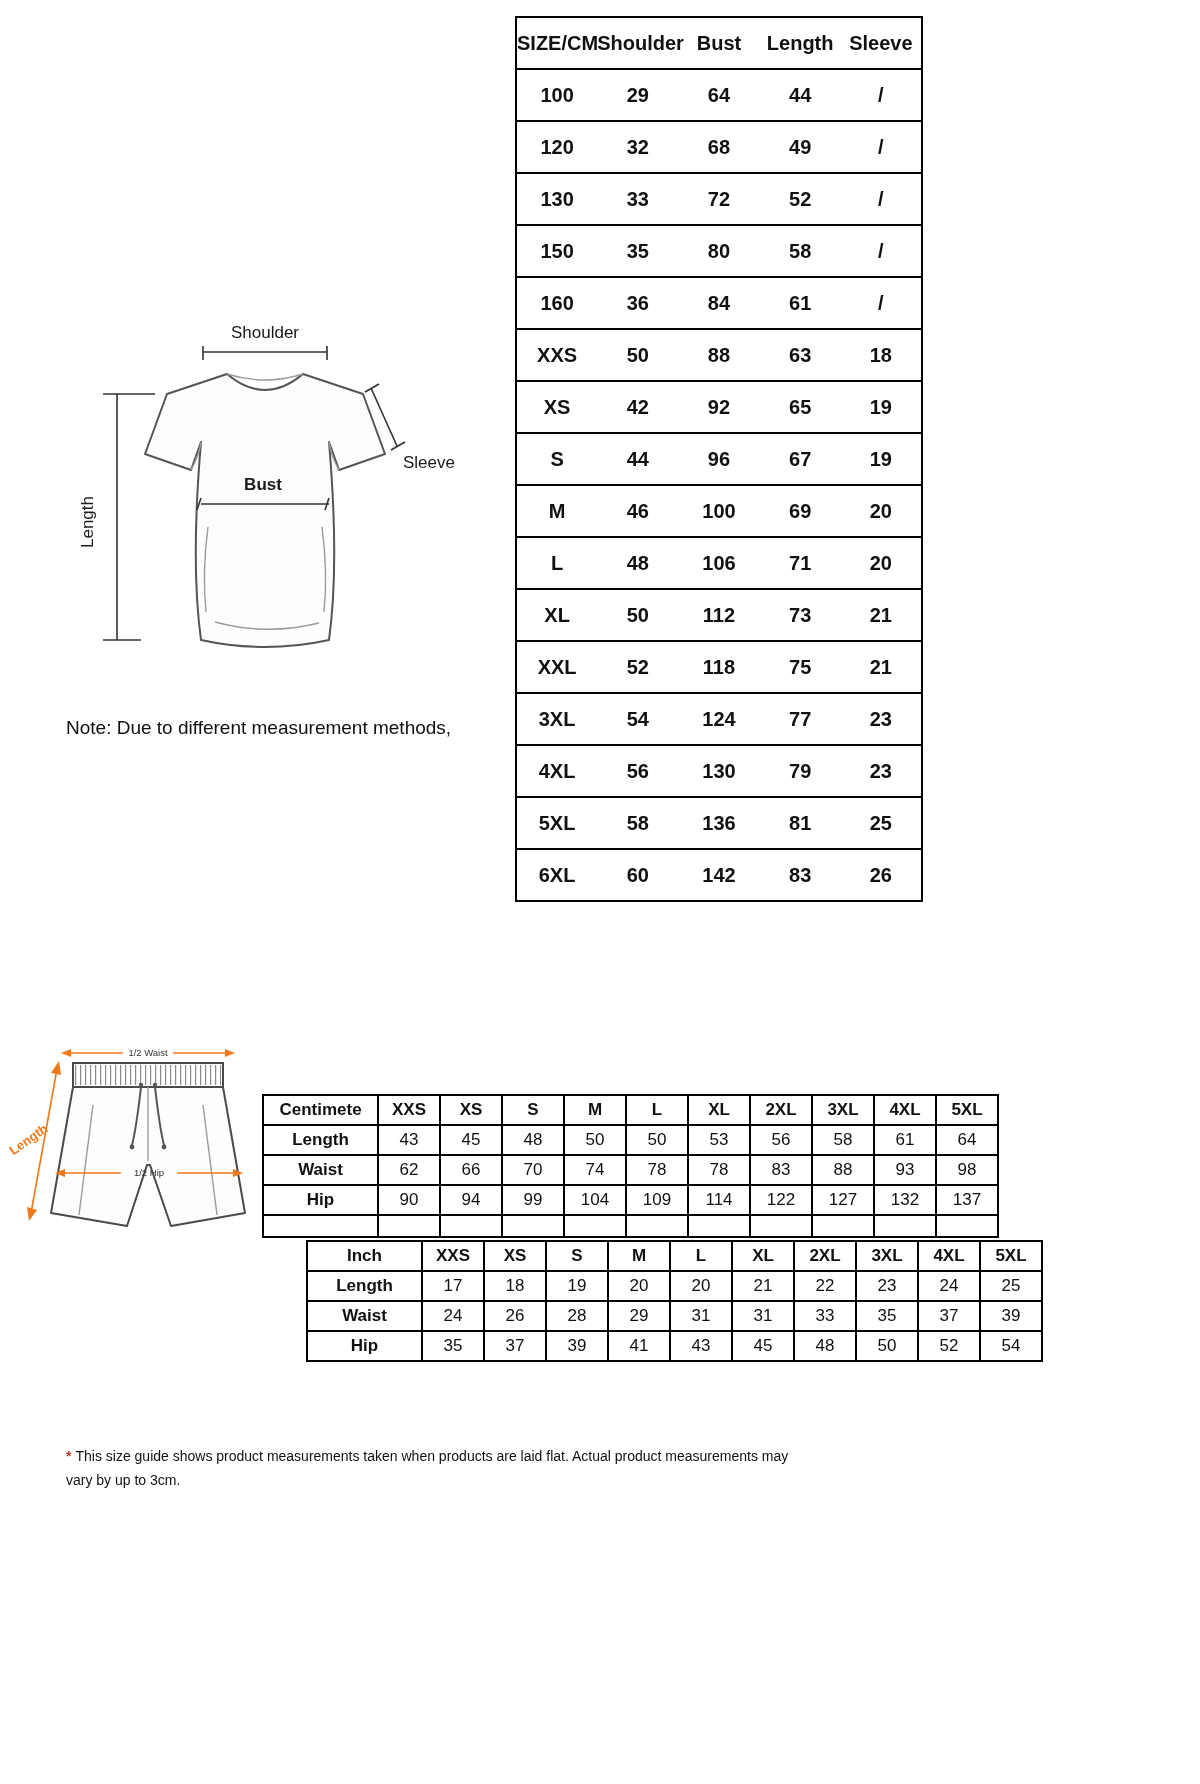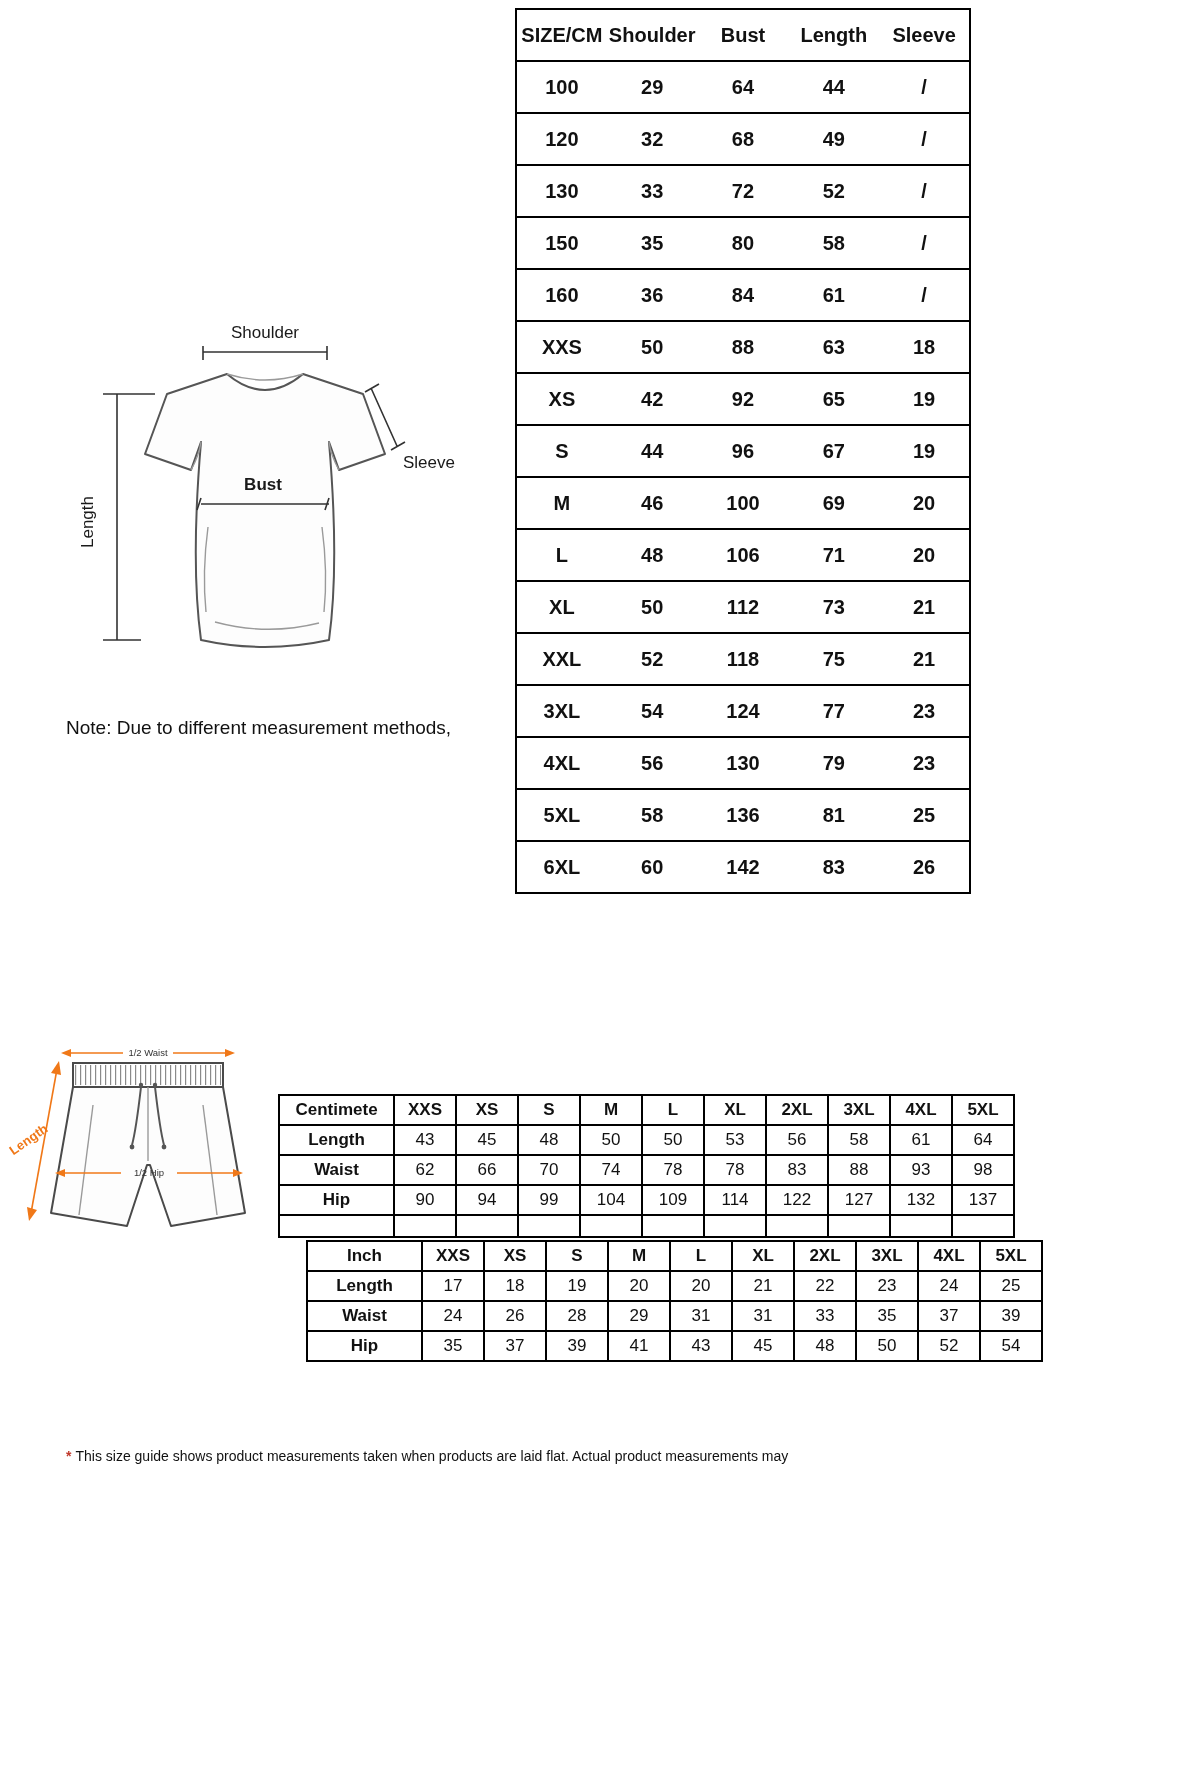--- a/index.html
+++ b/index.html
@@ -1,21 +1,21 @@
 <!DOCTYPE html>
 <html><head>
 <meta charset="utf-8">
 <style>
   * { box-sizing: border-box; }
   html,body { margin:0; padding:0; background:#fff; }
   body { width:1200px; height:1784px; font-family:"Liberation Sans", sans-serif; color:#111; }
   .page { position:relative; width:1200px; height:1784px; background:#fff; overflow:hidden; }
 
   
-  .main-table { position:absolute; left:515px; top:8px; width:456px; border-collapse:collapse;
+  .main-table { position:absolute; left:515px; top:16px; width:408px; border-collapse:collapse;
                 border:2px solid #000; table-layout:fixed; }
   .main-table th, .main-table td { border-bottom:2px solid #000; height:52px; padding:0;
                 text-align:center; vertical-align:middle; font-size:20px; font-weight:bold; color:#111; }
 
   
   .tshirt-wrap { position:absolute; left:55px; top:322px; width:430px; height:375px; }
   .diagram-label { font-size:17px; fill:#1a1a1a; font-family:"Liberation Sans",sans-serif; }
   .measure { stroke:#333; stroke-width:1.6; fill:none; }
   .outline { fill:#fdfdfd; stroke:#555; stroke-width:2; stroke-linejoin:round; }
   .fold { fill:none; stroke:#9a9a9a; stroke-width:1.4; }
@@ -31,21 +31,21 @@
   .small-label { font-size:9.5px; fill:#333; font-family:"Liberation Sans",sans-serif; }
   .length-label { font-size:13px; fill:#f07818; font-weight:bold; font-family:"Liberation Sans",sans-serif; }
 
   
   .bottom-table { position:absolute; border-collapse:collapse; table-layout:fixed; }
   .bottom-table th, .bottom-table td { border:2px solid #000; height:30px; padding:0;
                 text-align:center; vertical-align:middle; font-size:17px; color:#111; }
   .bottom-table th { font-weight:bold; }
   .bottom-table td { font-weight:normal; }
   .bottom-table tr td:first-child, .bottom-table tr th:first-child { font-weight:bold; }
-  #cm-table { left:278px; top:1094px; }
+  #cm-table { left:262px; top:1094px; }
   #cm-table tbody tr:last-child td { height:22px; }
   #inch-table { left:278px; top:1240px;margin-left:28px; }
 
   
   .footer-note { position:absolute; left:66px; top:1445px; width:1000px; font-size:14px; line-height:1.7; color:#111; }
   .footer-note .marker { color:#c0392b; font-weight:bold; margin-right:4px; }
 </style>
 </head>
 <body>
 
@@ -410,15 +410,16 @@
           <td>48</td>
           <td>50</td>
           <td>52</td>
           <td>54</td>
         </tr>
       </tbody>
   </table>
 
   <div class="footer-note">
     <div style="white-space:nowrap;"><span class="marker">*</span><span>This size guide shows product measurements taken when products are laid flat. Actual product measurements may</span></div>
+    <div>vary by up to 3cm.</div>
   </div>
 
 </div>
 
 </body></html>

